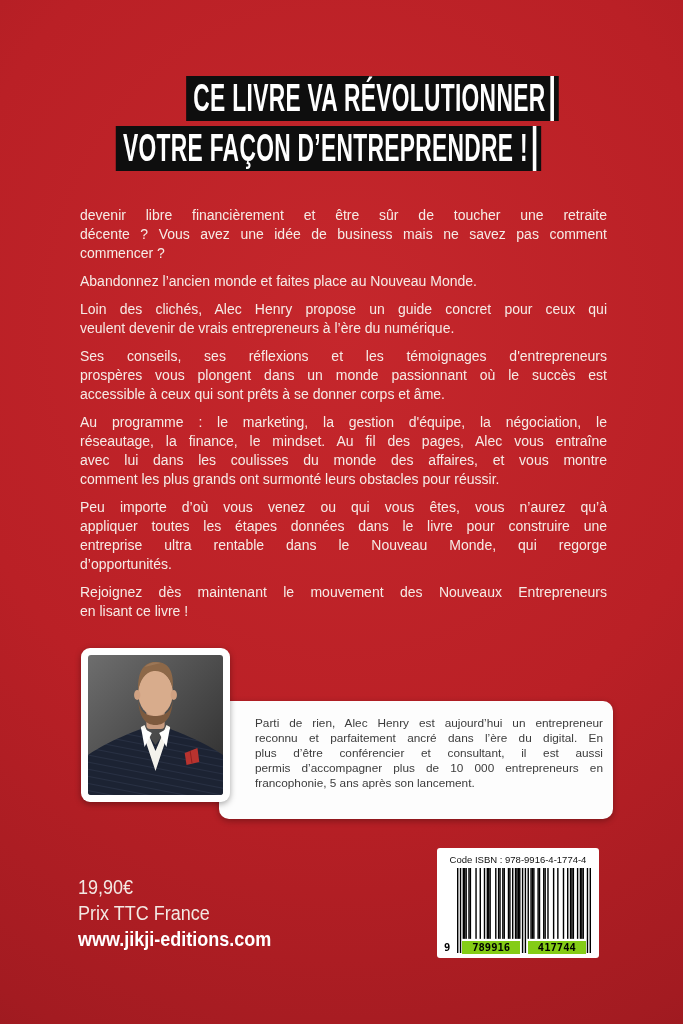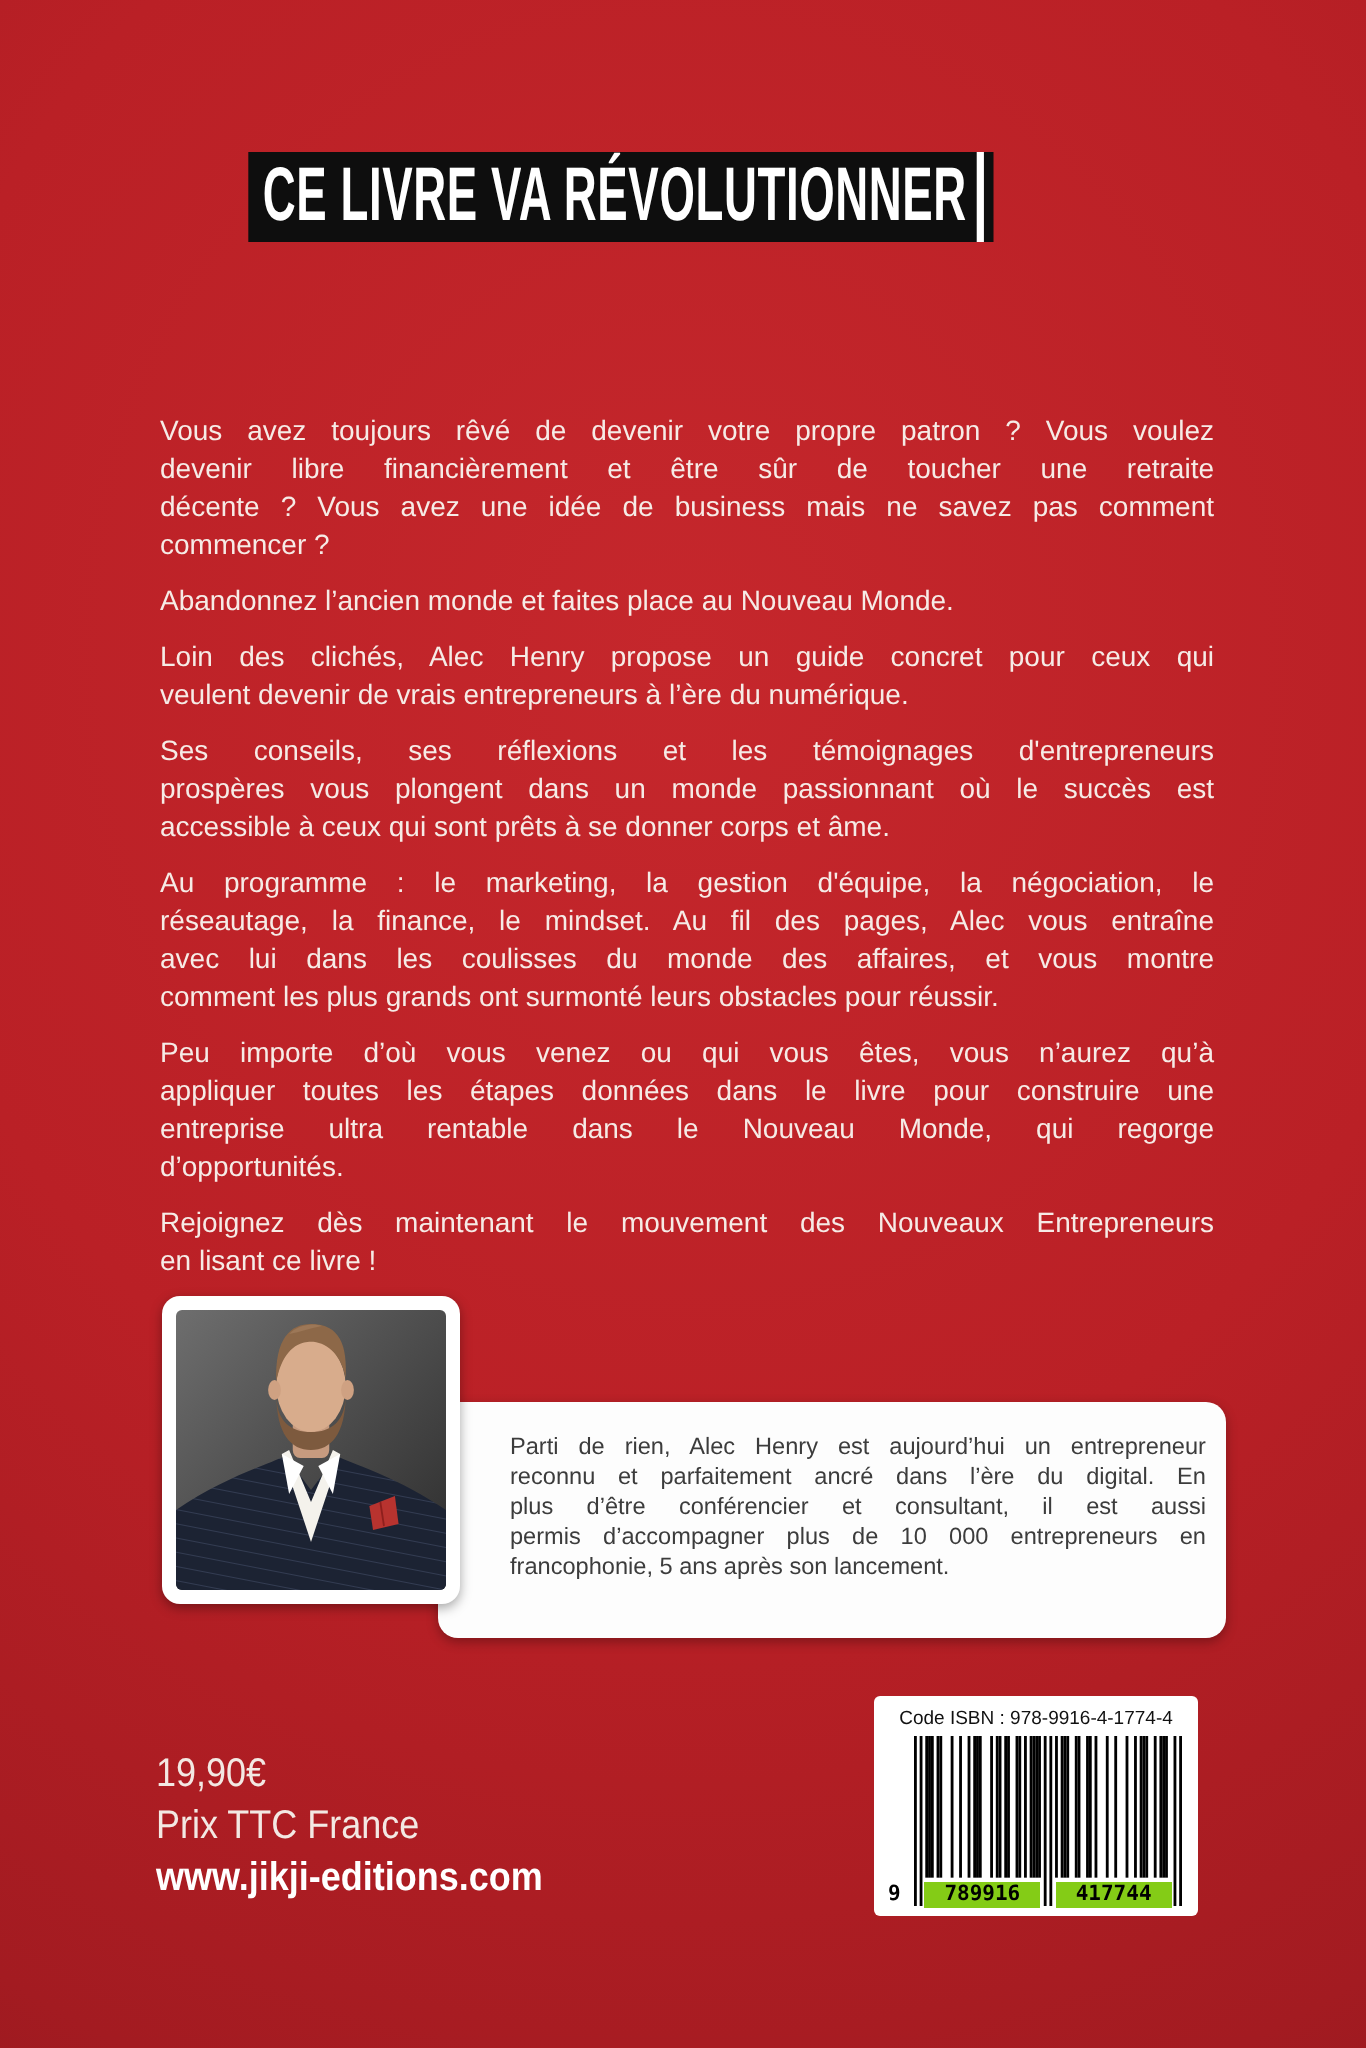--- a/index.html
+++ b/index.html
@@ -3,21 +3,21 @@
 <meta charset="utf-8">
 <style>
   html,body{margin:0;padding:0;background:#222;}
   .cover{
     position:relative;width:683px;height:1024px;overflow:hidden;
     font-family:"Liberation Sans",sans-serif;
     background:radial-gradient(130% 95% at 50% 32%, #c5272c 0%, #ba2026 45%, #a31b21 78%, #8a161b 100%);
   }
 
   
-  .banners{position:absolute;top:76px;left:0;right:0;display:flex;flex-direction:row;align-items:flex-end;gap:5px;}
+  .banners{position:absolute;top:76px;left:0;right:0;display:flex;flex-direction:column;align-items:flex-end;gap:5px;}
   .banner{
     position:relative;background:#0e0e0e;color:#ffffff;font-weight:700;
     font-size:38px;line-height:43px;padding:1px 22px 1px 12px;
     transform:scaleX(0.60);white-space:nowrap;letter-spacing:0.5px;
   }
   .banner::after{content:"";position:absolute;top:0;bottom:0;right:8px;width:6px;background:#ffffff;}
 
   
   .body-text{position:absolute;left:80px;top:206px;width:527px;color:#f6ebe6;font-size:14px;line-height:19px;}
   .para{margin-bottom:9px;}
@@ -70,21 +70,20 @@
     <div class="banner">
       <span>CE LIVRE VA RÉVOLUTIONNER</span>
     </div>
     <div class="banner">
       <span>VOTRE FAÇON D’ENTREPRENDRE !</span>
     </div>
   </div>
 
   <div class="body-text" id="paragraphs">
       <div class="para">
-        <div class="tline just">Vous avez toujours rêvé de devenir votre propre patron ? Vous voulez</div>
         <div class="tline just">devenir libre financièrement et être sûr de toucher une retraite</div>
         <div class="tline just">décente ? Vous avez une idée de business mais ne savez pas comment</div>
         <div class="tline">commencer ?</div>
       </div>
       <div class="para">
         <div class="tline">Abandonnez l’ancien monde et faites place au Nouveau Monde.</div>
       </div>
       <div class="para">
         <div class="tline just">Loin des clichés, Alec Henry propose un guide concret pour ceux qui</div>
         <div class="tline">veulent devenir de vrais entrepreneurs à l’ère du numérique.</div>

